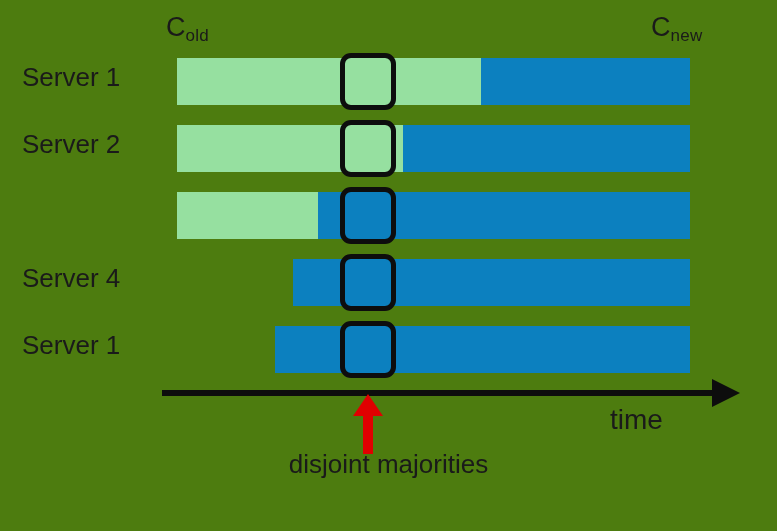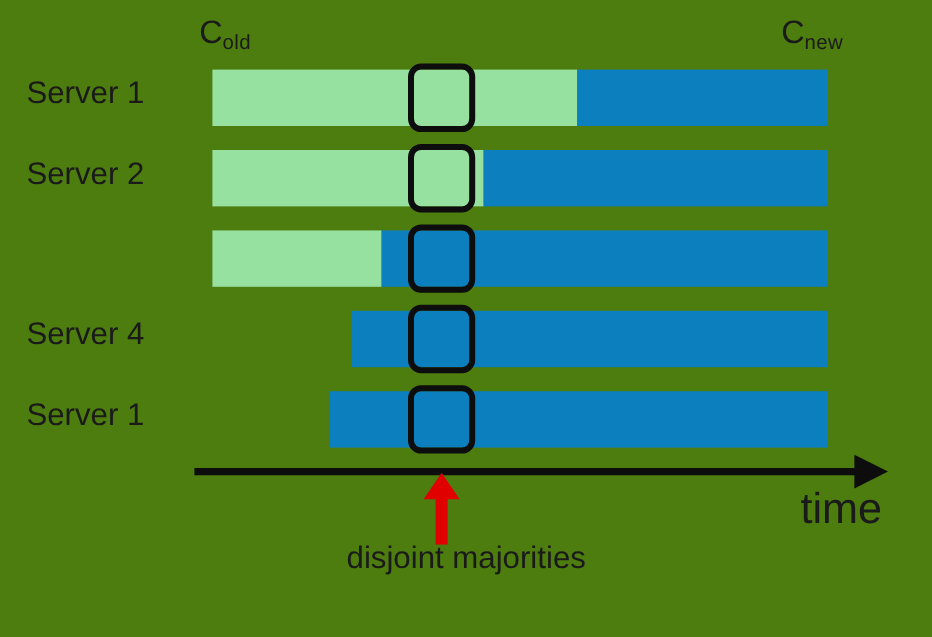--- a/index.html
+++ b/index.html
@@ -77,23 +77,23 @@
     position: absolute;
     left: 160px;
     top: 372px;
     width: 582px;
     height: 42px;
   }
   #time-axis svg { display: block; }
 
   #time-label {
     position: absolute;
-    left: 667px;
+    left: 610px;
     top: 406px;
-    font-size: 36px;
+    font-size: 28px;
     line-height: 1;
     color: #1a1a1a;
   }
 
   
   #callout-arrow {
     position: absolute;
     left: 350px;
     top: 392px;
     width: 36px;

